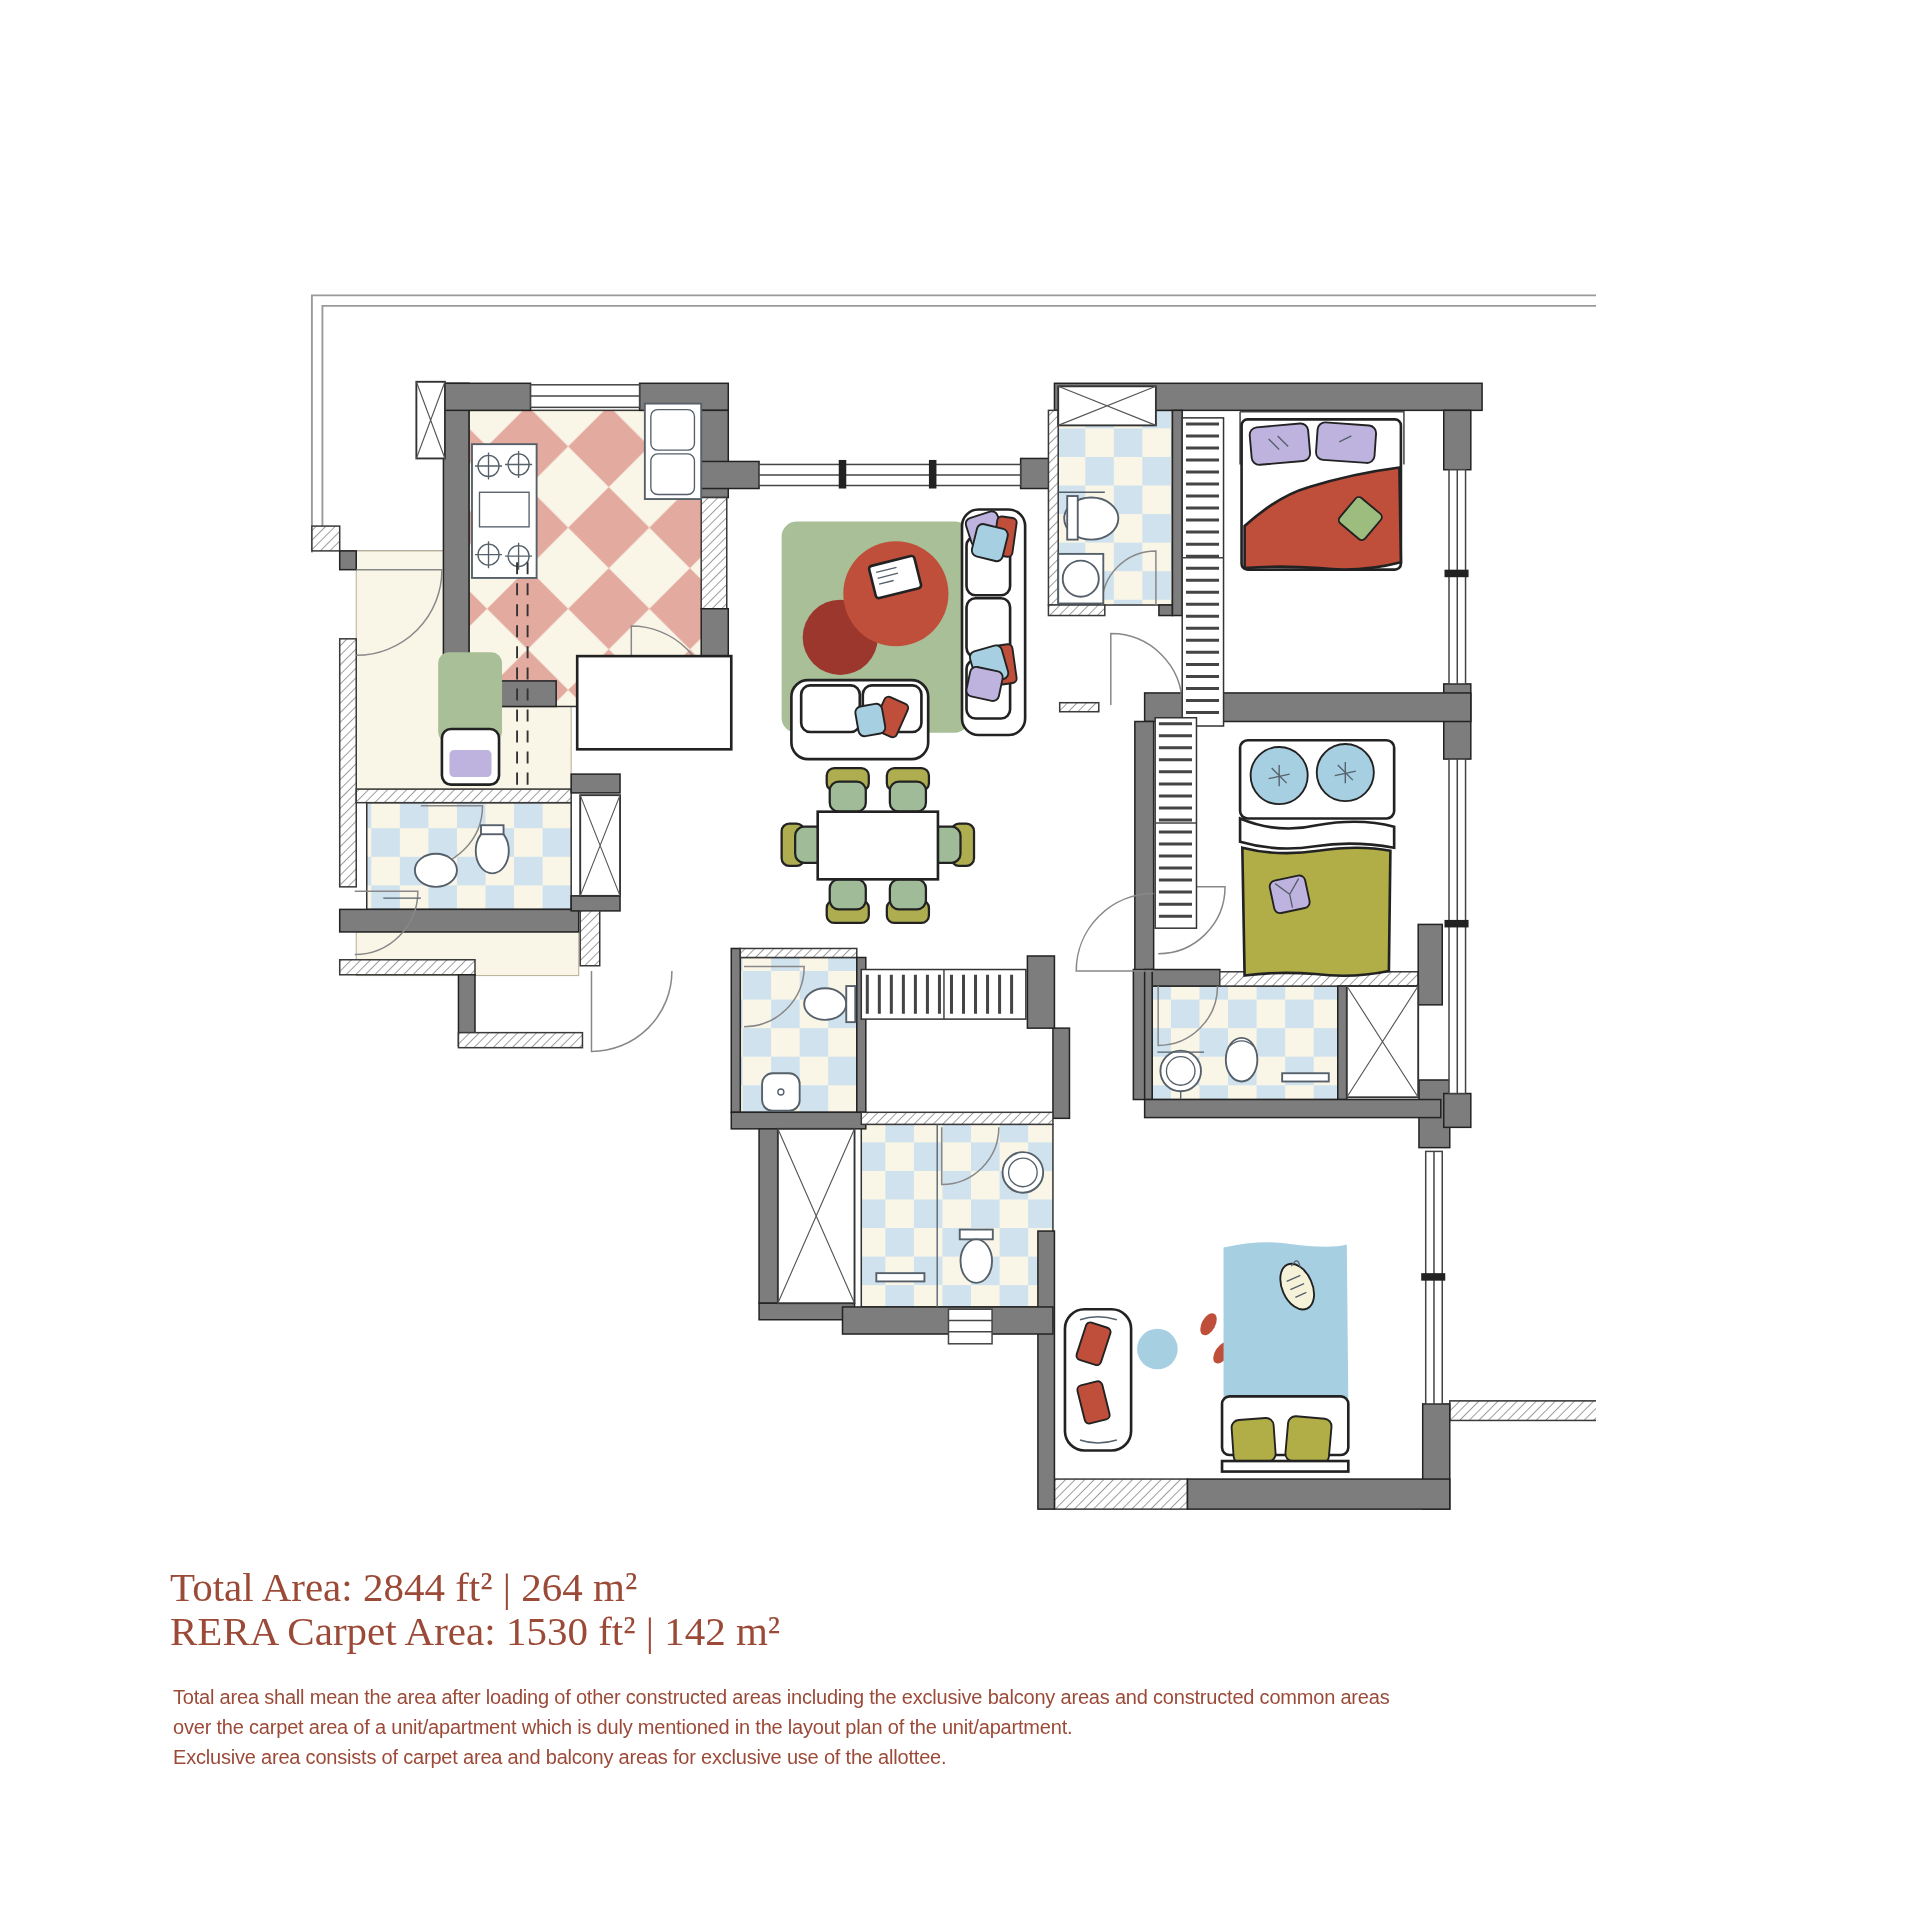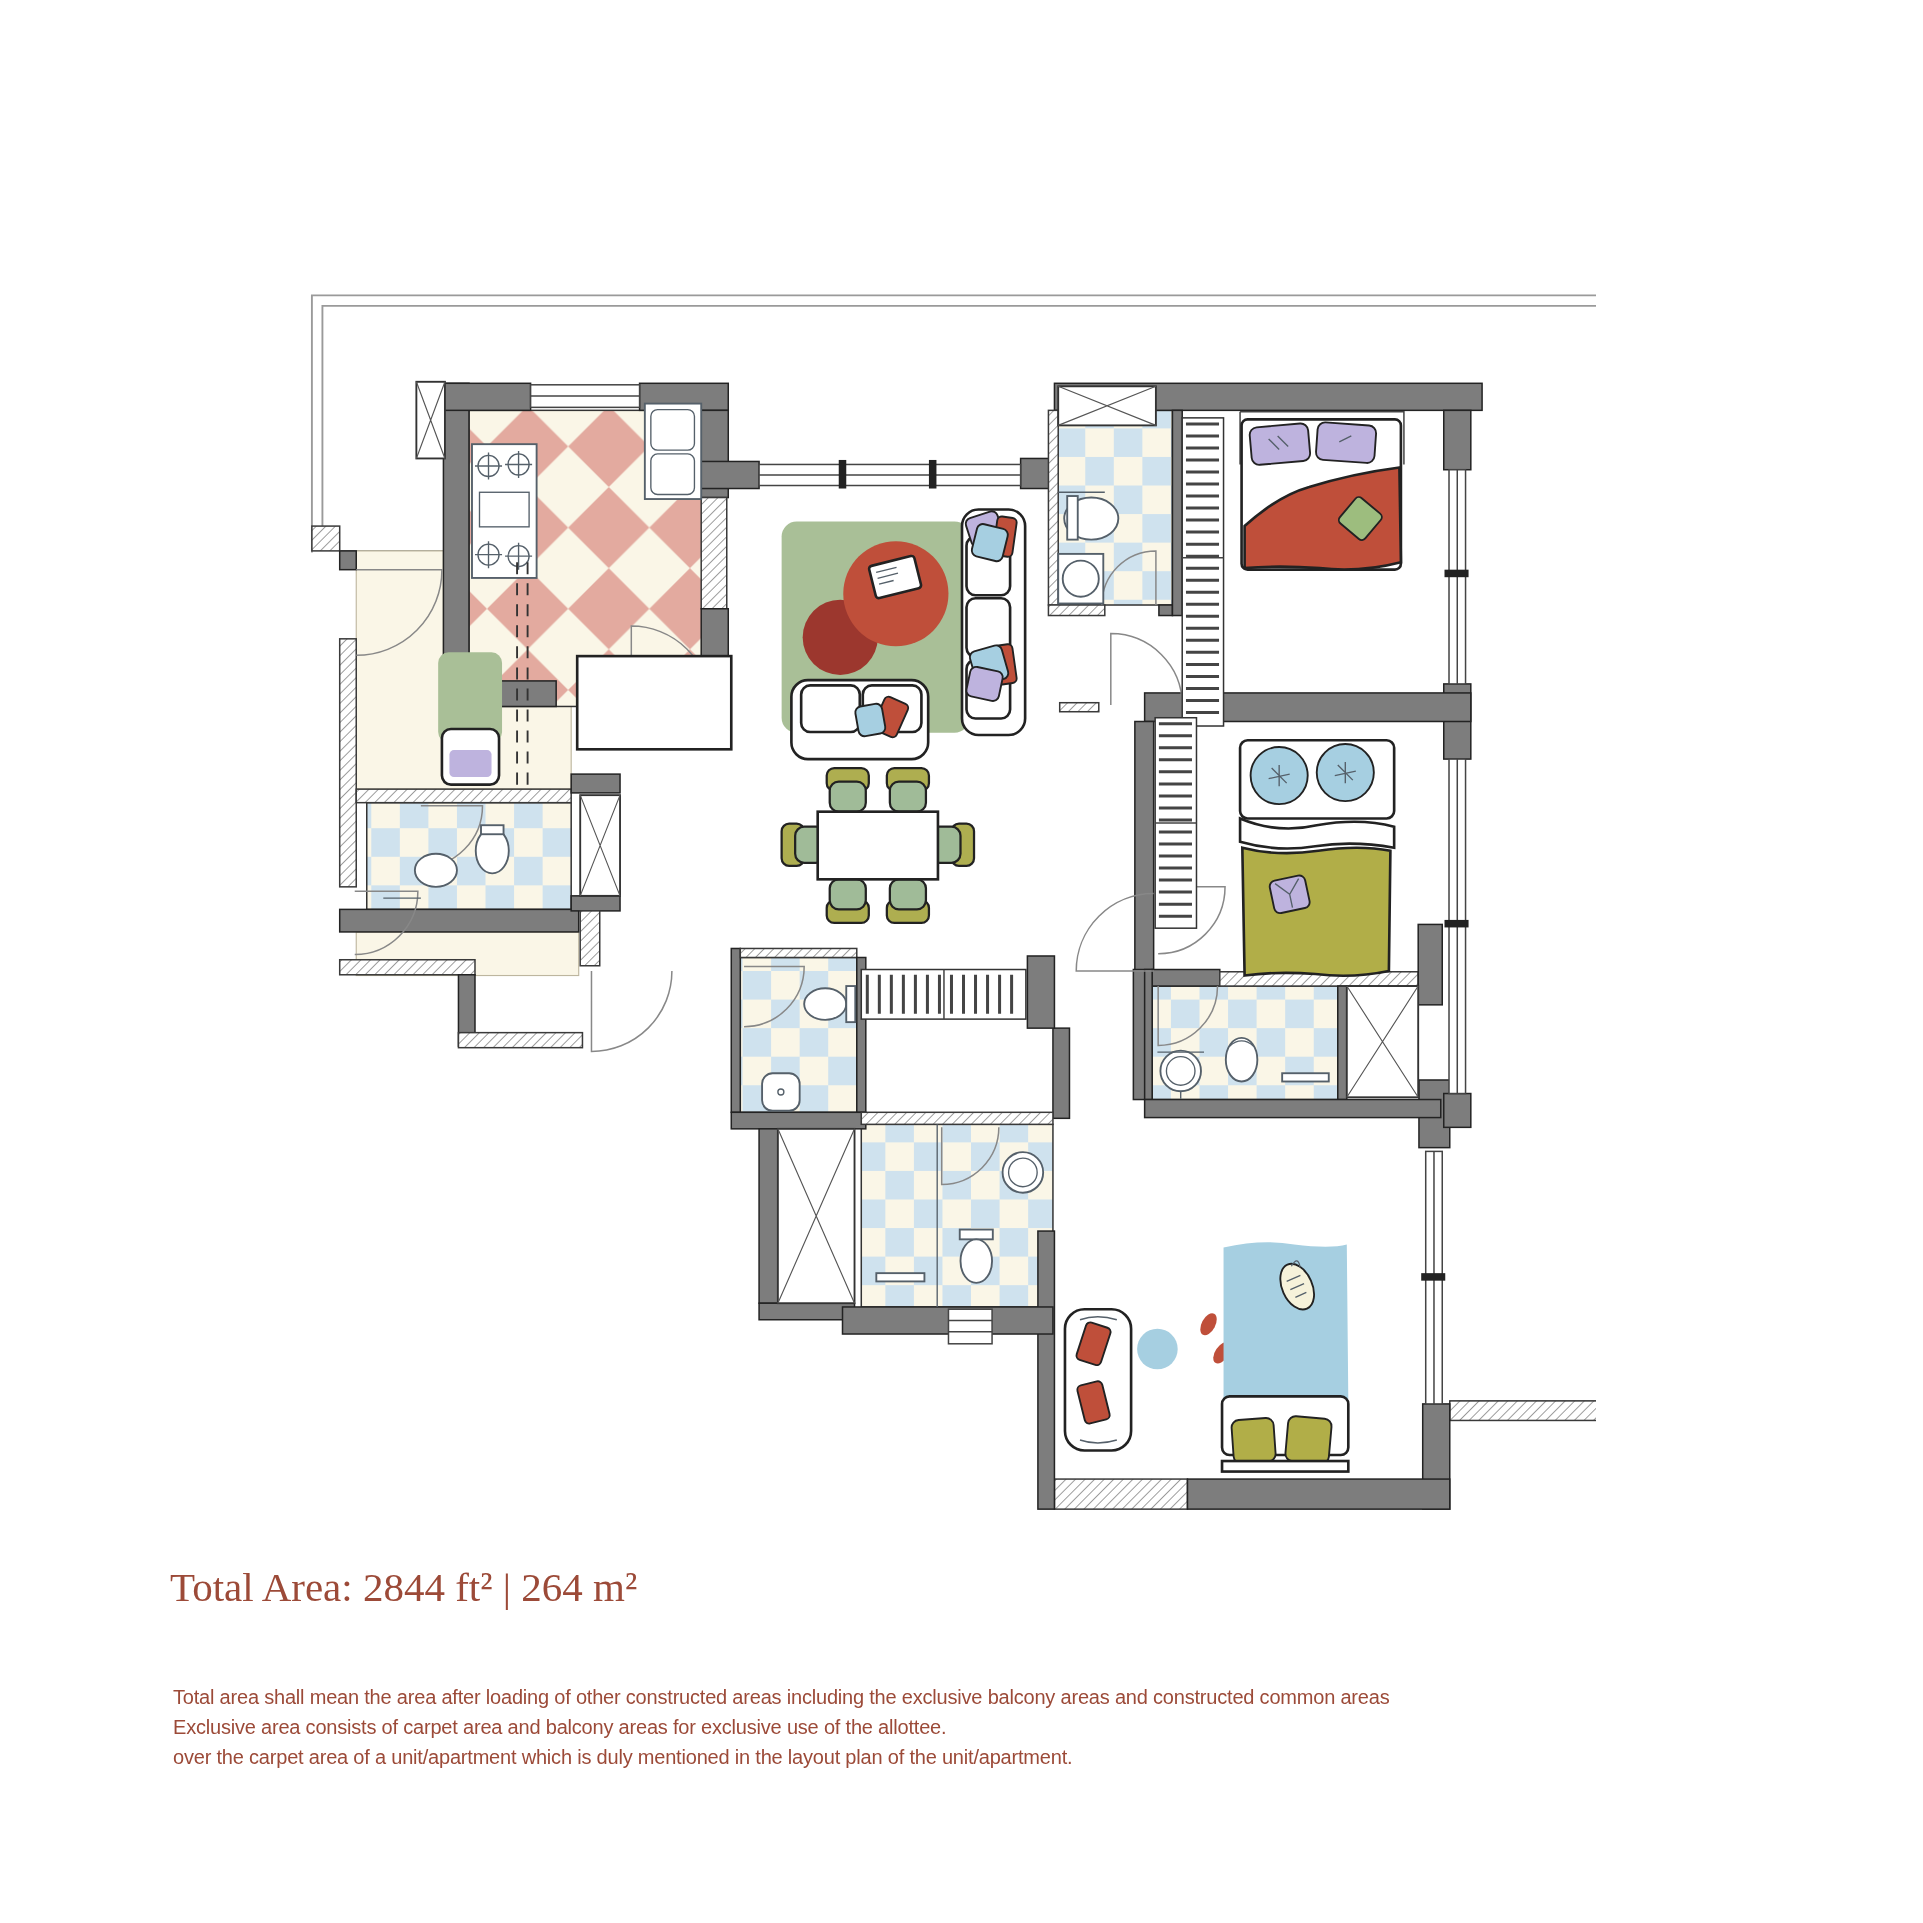--- a/index.html
+++ b/index.html
@@ -412,20 +412,21 @@
       <rect class="furn" x="1626" y="1858" width="168" height="78" rx="10"></rect>
       <rect class="pil olv" x="1640" y="1888" width="56" height="58" rx="10" transform="rotate(-4 1668 1917)"></rect>
       <rect class="pil olv" x="1712" y="1886" width="58" height="60" rx="10" transform="rotate(5 1741 1916)"></rect>
       <rect class="furn" x="1626" y="1944" width="168" height="14"></rect>
     </g>
   </g>
 </svg>
 
   <div class="area-summary">
     <div class="area-line">Total Area: 2844 ft² | 264 m²</div>
+    <div class="area-line">RERA Carpet Area: 1530 ft² | 142 m²</div>
   </div>
   <div class="disclaimer">
     <div class="disc-line">Total area shall mean the area after loading of other constructed areas including the exclusive balcony areas and constructed common areas</div>
+    <div class="disc-line">over the carpet area of a unit/apartment which is duly mentioned in the layout plan of the unit/apartment.</div>
     <div class="disc-line">Exclusive area consists of carpet area and balcony areas for exclusive use of the allottee.</div>
-    <div class="disc-line">over the carpet area of a unit/apartment which is duly mentioned in the layout plan of the unit/apartment.</div>
   </div>
 </div>
 
 
 </body></html>

